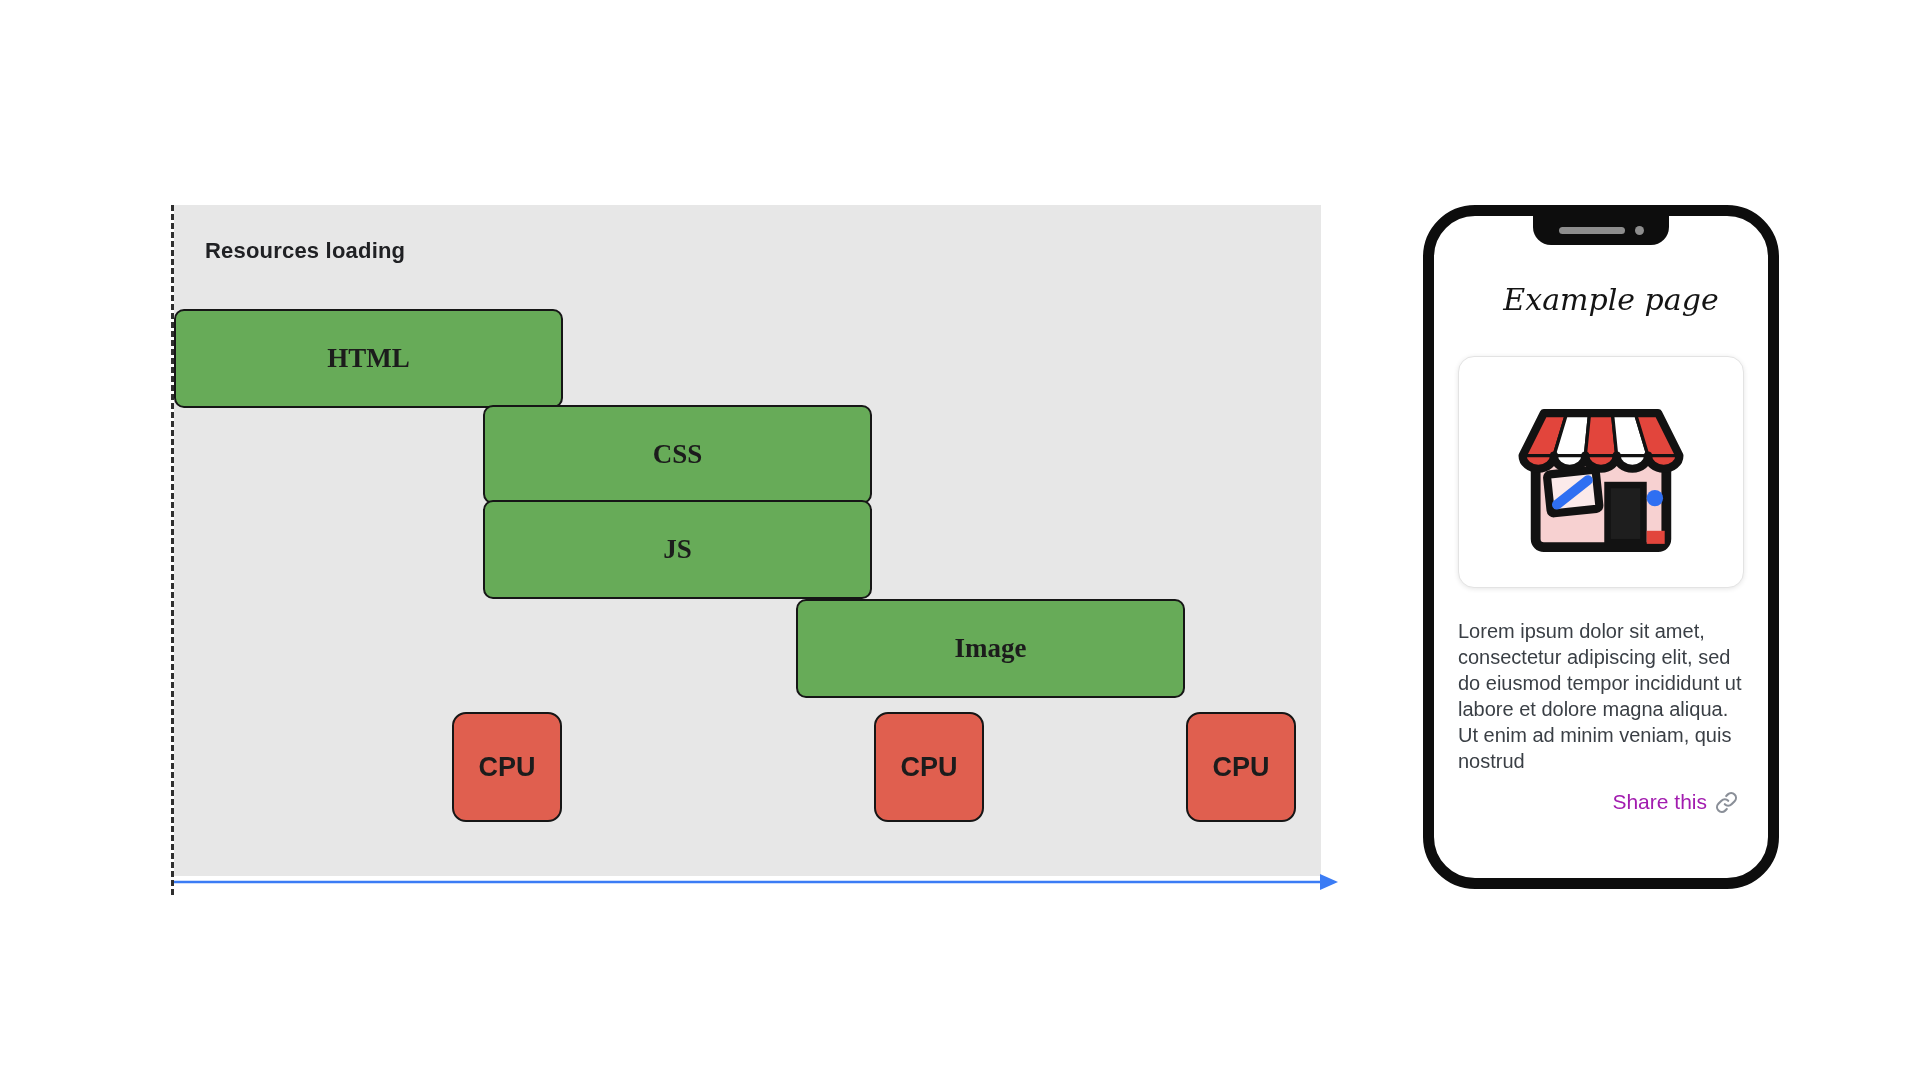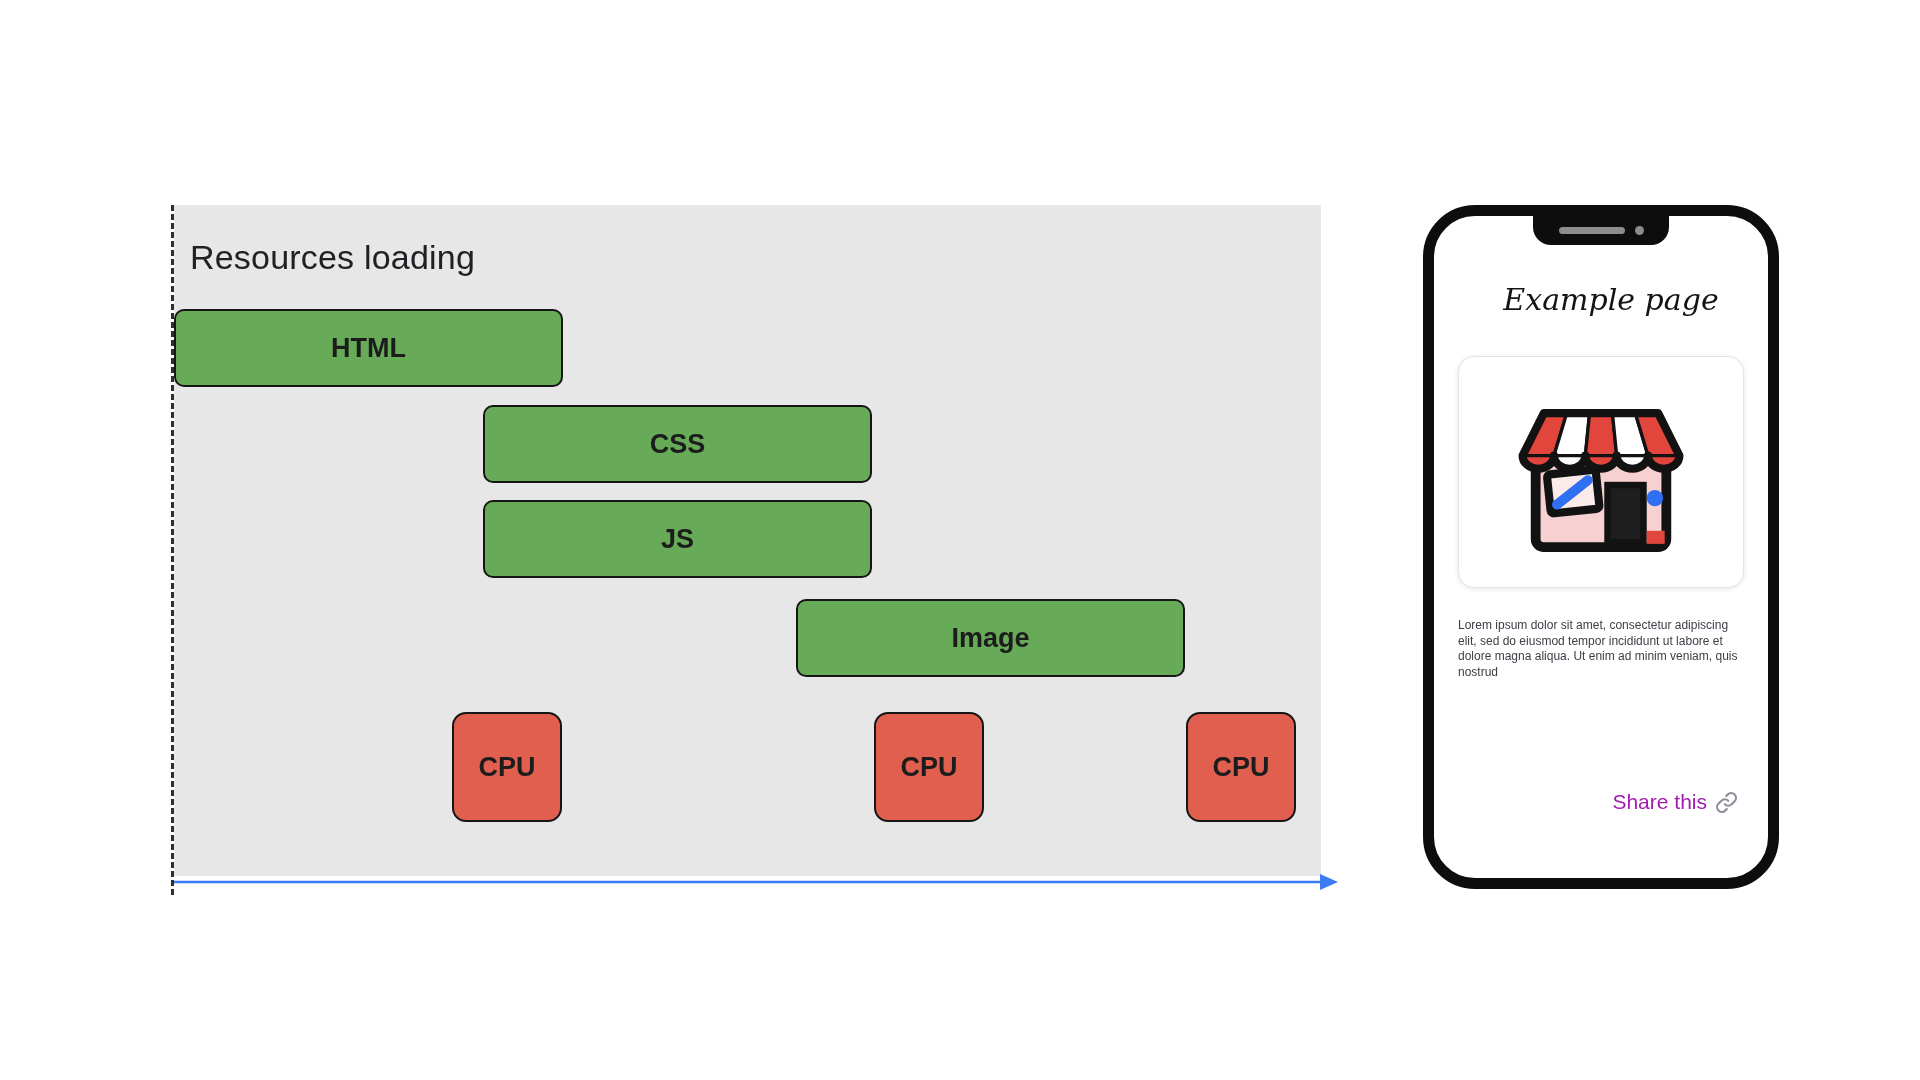--- a/index.html
+++ b/index.html
@@ -21,33 +21,33 @@
     background: var(--panel-bg, #e7e7e7);
   }
   .dashed-line {
     position: absolute;
     left: 171px; top: 205px;
     height: 690px; width: 0;
     border-left: 3px dashed #2f2f2f;
   }
   .diagram-title {
     position: absolute;
-    left: 190px; top: 238px;
-    font-size: 34px;
-    font-weight: 400;
+    left: 205px; top: 238px;
+    font-size: 22px;
+    font-weight: 700;
     color: #202124;
     letter-spacing: 0.2px;
   }
   .res-bar {
     position: absolute;
-    width: 389px; height: 78px;
+    width: 389px; height: 99px;
     background: var(--resource-fill, #6aa84f);
     border: 2.5px solid #161616;
     border-radius: 10px;
-    display: flex; align-items: center; justify-content: center;
+    display: flex; align-items: center; justify-content: center; font-family: Liberation Serif, serif;
   }
   .res-bar span, .cpu-block span {
     font-size: 27px; font-weight: 700; color: #1c1c1c;
   }
   .bar-html  { left: 174px; top: 309px; }
   .bar-css   { left: 483px; top: 405px; }
   .bar-js    { left: 483px; top: 500px; }
   .bar-image { left: 796px; top: 599px; }
 
   .cpu-block {
@@ -121,21 +121,21 @@
     background: #ffffff;
     border: 1px solid #e3e3e3;
     border-radius: 16px;
     box-shadow: 0 1px 5px rgba(0,0,0,0.10);
     display: flex; align-items: center; justify-content: center;
   }
   .body-text {
     position: absolute;
     left: 24px; top: 402px;
     width: 288px;
-    font-size: 12px;
+    font-size: 20px;
     line-height: 1.3;
     color: #3a3f45;
   }
   .share-row {
     position: absolute;
     right: 30px; top: 574px;
     display: flex; align-items: center; gap: 8px;
     font-size: 21px;
     color: #a21caf;
     cursor: pointer;

